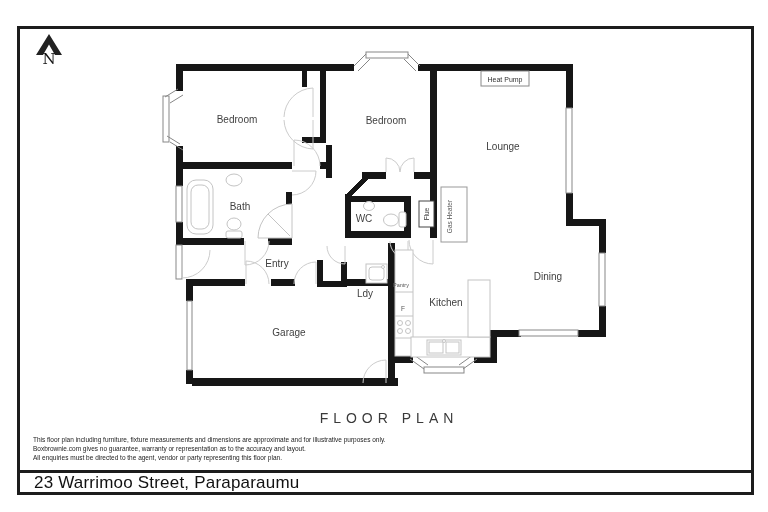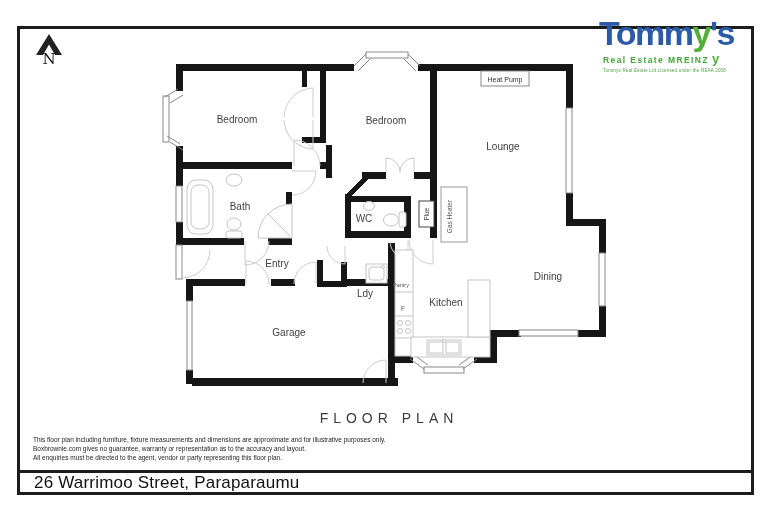--- a/index.html
+++ b/index.html
@@ -210,30 +210,23 @@
       <text x="365" y="297">Ldy</text>
       <text x="446" y="306">Kitchen</text>
       <text x="289" y="336">Garage</text>
       <text x="401" y="287" font-size="5.5" fill="#555">Pantry</text>
       <text x="403" y="311" font-size="6.5" fill="#555">F</text>
     </g>
 
     <text x="389" y="423" text-anchor="middle" font-size="14" letter-spacing="5" fill="#3a3a3a">FLOOR PLAN</text>
   </svg>
 
-  <div class="logo">
-    <div class="brand"><span>Tomm</span><span class="g">y</span><span>'s</span></div>
-    <div class="tagrow">
-      <span class="tagline">Real Estate MREINZ</span><span class="glyph">y</span>
-    </div>
-    <div class="license">Tommys Real Estate Ltd Licensed under the REAA 2008</div>
-  </div>
 
   <div class="disclaimer">
     <div>This floor plan including furniture, fixture measurements and dimensions are approximate and for illustrative purposes only.</div>
     <div>Boxbrownie.com gives no guarantee, warranty or representation as to the accuracy and layout.</div>
     <div>All enquiries must be directed to the agent, vendor or party representing this floor plan.</div>
   </div>
 
   <div class="divider"></div>
-  <div class="address">26 Warrimoo Street, Paraparaumu</div>
+  <div class="address">23 Warrimoo Street, Paraparaumu</div>
 
 </div>
 
 </body></html>

